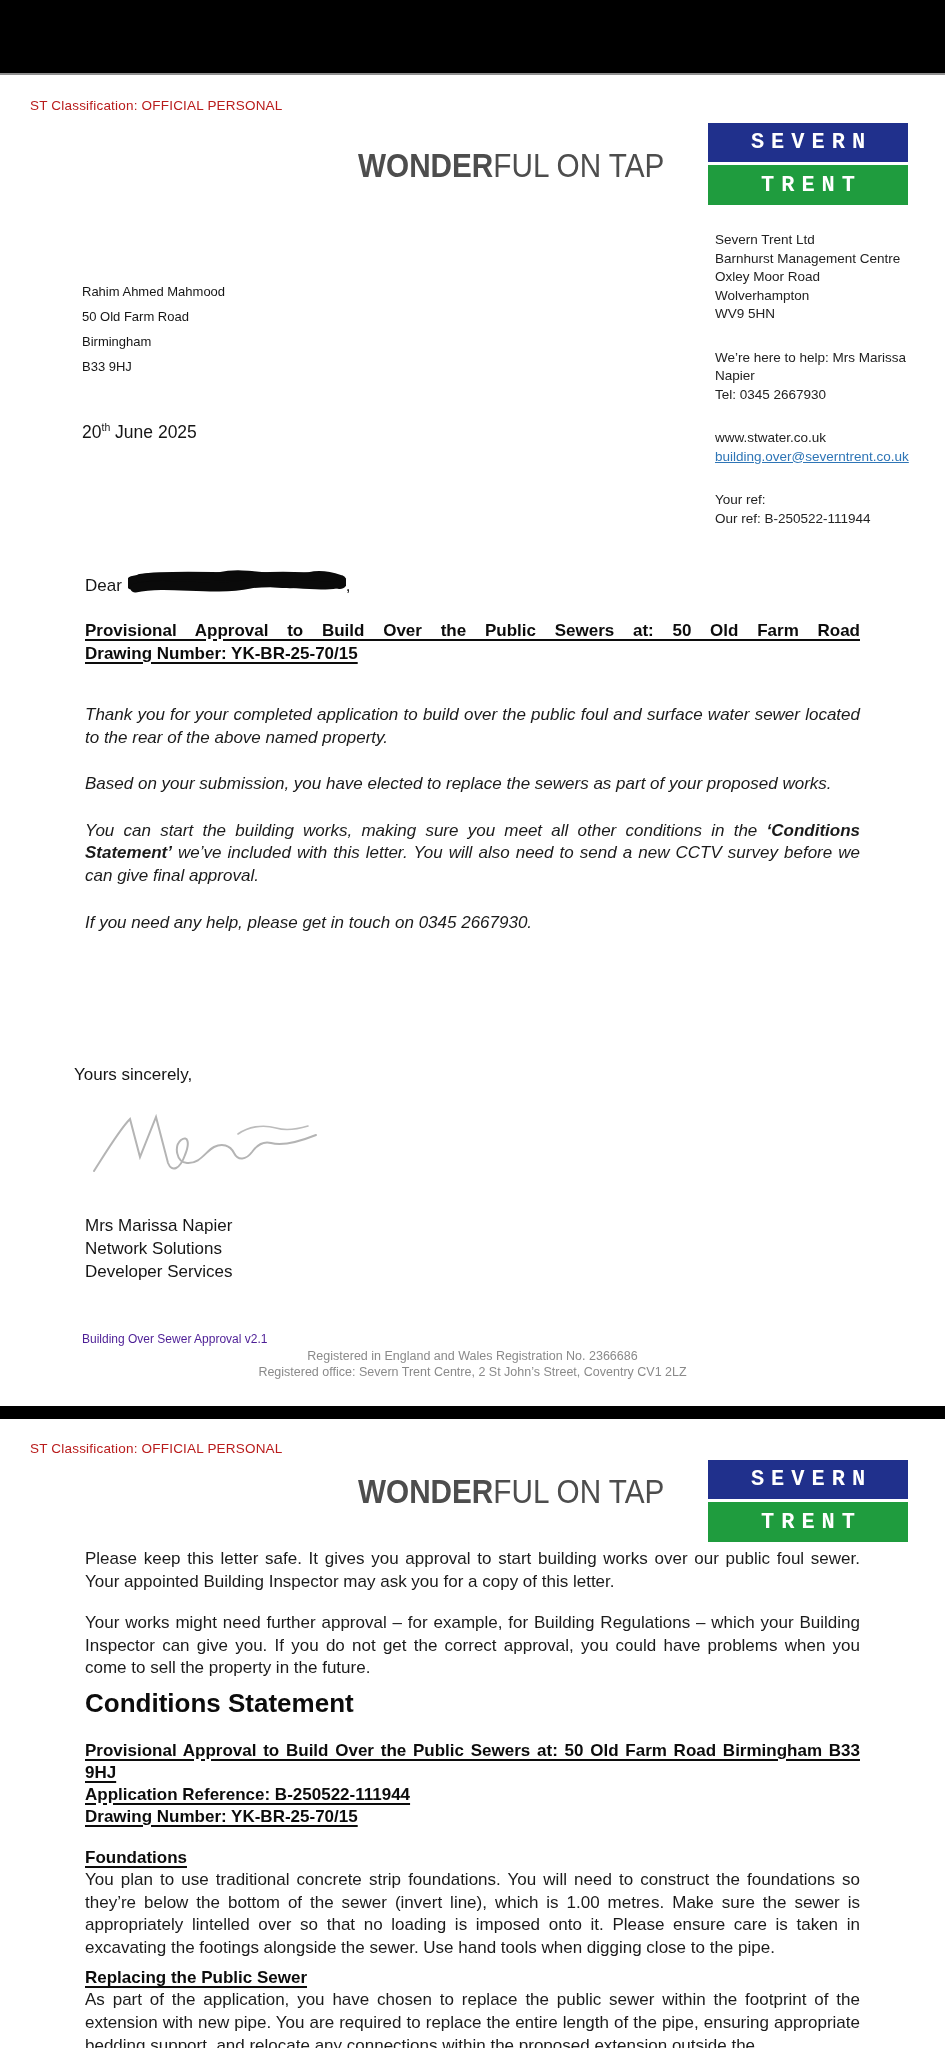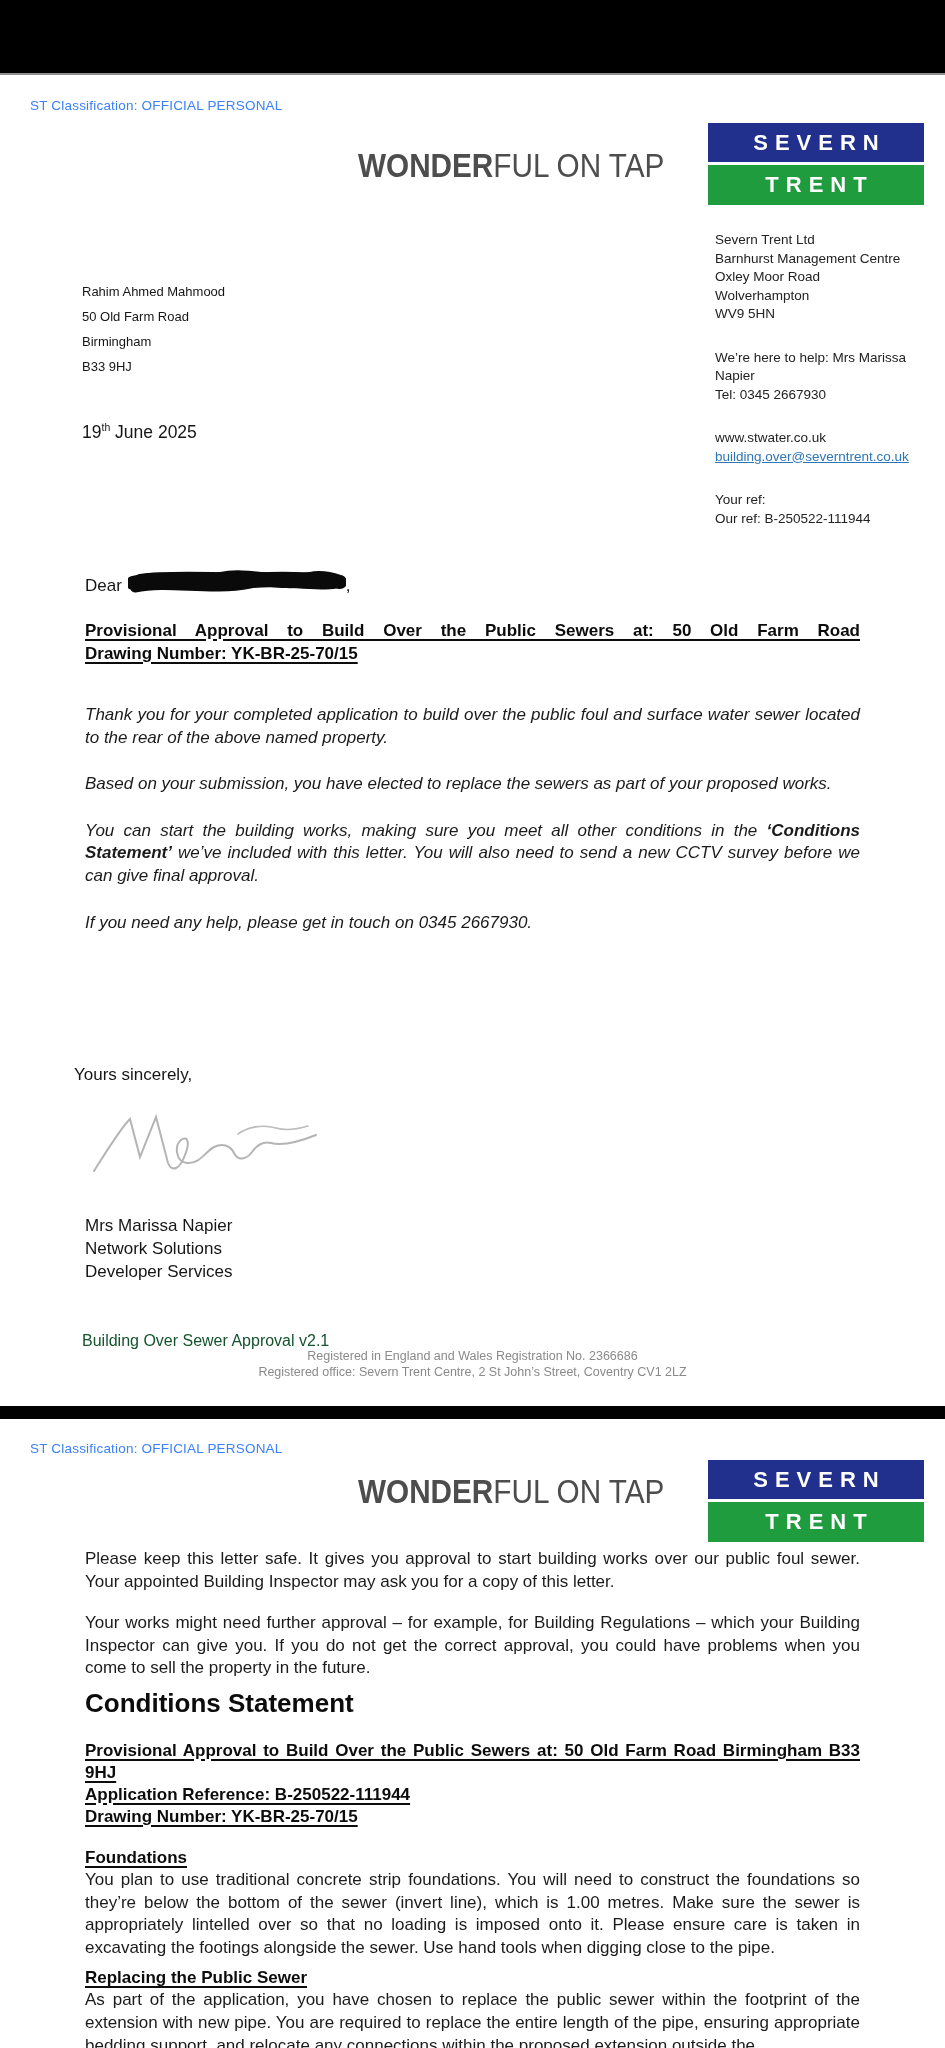--- a/index.html
+++ b/index.html
@@ -5,25 +5,25 @@
   html,body{margin:0;padding:0;background:#ffffff;}
   #canvas{
     position:relative;width:945px;height:2048px;overflow:hidden;background:#ffffff;
     font-family:"Liberation Sans","DejaVu Sans",sans-serif;color:#1b1b1b;
   }
   .abs{position:absolute;}
   
   .top-band{left:0;top:0;width:945px;height:73px;background:#000;border-bottom:2px solid #8f8f8f;}
   .page-divider{left:0;top:1406px;width:945px;height:13px;background:#000;}
   
-  .classification{font-size:13.5px;color:#3b82f6;letter-spacing:0.2px;}
+  .classification{font-size:13.5px;color:#b91c1c;letter-spacing:0.2px;}
   .tagline{font-size:33px;color:#4d4d4d;white-space:nowrap;transform:scaleX(0.9);transform-origin:left center;letter-spacing:0px;}
   .tagline b{font-weight:700;}
   .tagline span.light{font-weight:400;}
-  .st-logo{width:216px;}
+  .st-logo{width:200px;font-family:Liberation Mono, monospace;}
   .st-logo .box{height:39px;display:flex;align-items:center;justify-content:center;
     color:#fff;font-weight:700;font-size:22px;letter-spacing:7px;text-indent:7px;}
   .st-logo .severn{background:#20308c;margin-bottom:3px;}
   .st-logo .trent{background:#1f9c3e;height:40px;}
   
   .sender{width:214px;font-size:13.5px;line-height:18.5px;color:#222;}
   .sender .grp{margin-top:25px;}
   .sender a{color:#2e75b6;text-decoration:underline;}
   
   .recipient{font-size:13px;line-height:25px;color:#161616;}
@@ -34,21 +34,21 @@
   .redaction-svg{vertical-align:-6px;margin-left:6px;}
   
   .subject{width:775px;font-size:17px;font-weight:700;line-height:23px;color:#0c0c0c;}
   .subject .line{text-decoration:underline;text-decoration-thickness:1.8px;text-underline-offset:3px;}
   .stretch{text-align:justify;text-align-last:justify;}
   .bodycol{width:775px;font-size:17px;line-height:22.6px;color:#1b1b1b;}
   .bodycol p{margin:0 0 24px 0;text-align:justify;}
   .closing{font-size:17px;color:#161616;}
   .signatory{font-size:17px;line-height:23px;color:#161616;}
   
-  .footer-label{font-size:16px;color:#14532d;}
+  .footer-label{font-size:12px;color:#4c1d95;}
   .footer-center{width:775px;text-align:center;font-size:12.5px;line-height:15.5px;color:#8a8a8a;}
   
   .col2{width:775px;font-size:17px;line-height:22.6px;}
   .col2 p.intro{margin:0;text-align:justify;}
   .cond-title{font-size:26px;font-weight:700;line-height:30px;color:#0c0c0c;margin:0;}
   .refblock{font-weight:700;line-height:22px;color:#0c0c0c;}
   .refblock .line{text-decoration:underline;text-decoration-thickness:1.8px;text-underline-offset:3px;}
   .refblock .wrapjust{text-align:justify;}
   .sec-heading{font-weight:700;text-decoration:underline;text-decoration-thickness:1.8px;text-underline-offset:3px;color:#0c0c0c;line-height:22px;}
   .sec-body{margin:0;text-align:justify;}
@@ -94,21 +94,21 @@
     </div>
 
     <div class="abs recipient" style="left:82px;top:206px;">
       <div>Rahim Ahmed Mahmood</div>
       <div>50 Old Farm Road</div>
       <div>Birmingham</div>
       <div>B33 9HJ</div>
     </div>
 
     <div class="abs dateline" style="left:82px;top:348px;">
-      <span>19</span><sup>th</sup><span> June 2025</span>
+      <span>20</span><sup>th</sup><span> June 2025</span>
     </div>
 
     <div class="abs salutation" style="left:85px;top:496px;">
       <span>Dear</span><svg class="redaction-svg" width="218" height="28" viewBox="0 0 218 28">
         <path d="M5,14 C30,6 62,18 92,10 C122,4 152,17 182,10 C196,7 206,11 212,13" stroke="#0a0a0a" stroke-width="14" fill="none" stroke-linecap="round"></path>
         <path d="M7,19 C42,12 82,23 122,15 C152,10 182,19 208,15" stroke="#0a0a0a" stroke-width="9" fill="none" stroke-linecap="round"></path>
         <path d="M12,9 C47,4 97,9 142,7 C167,6 192,8 205,9" stroke="#0a0a0a" stroke-width="8" fill="none" stroke-linecap="round"></path>
       </svg><span>,</span>
     </div>
 

